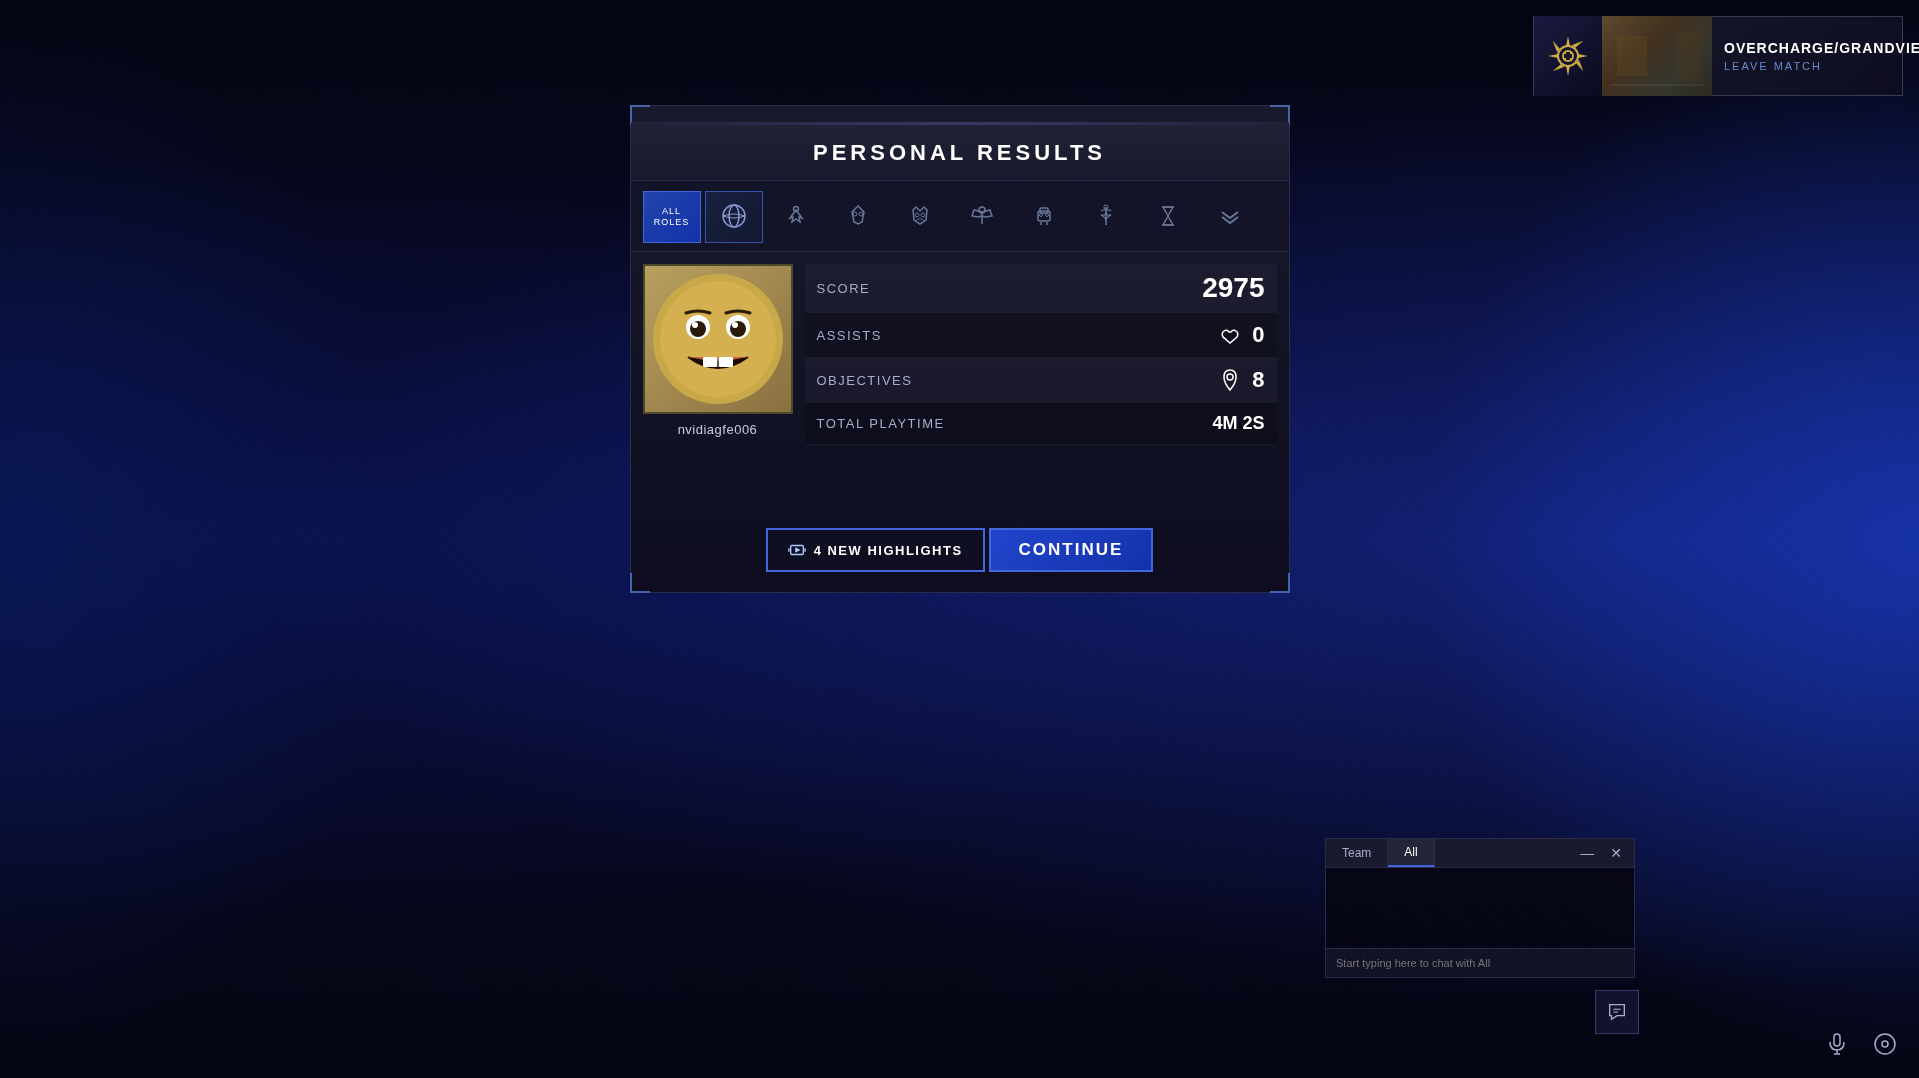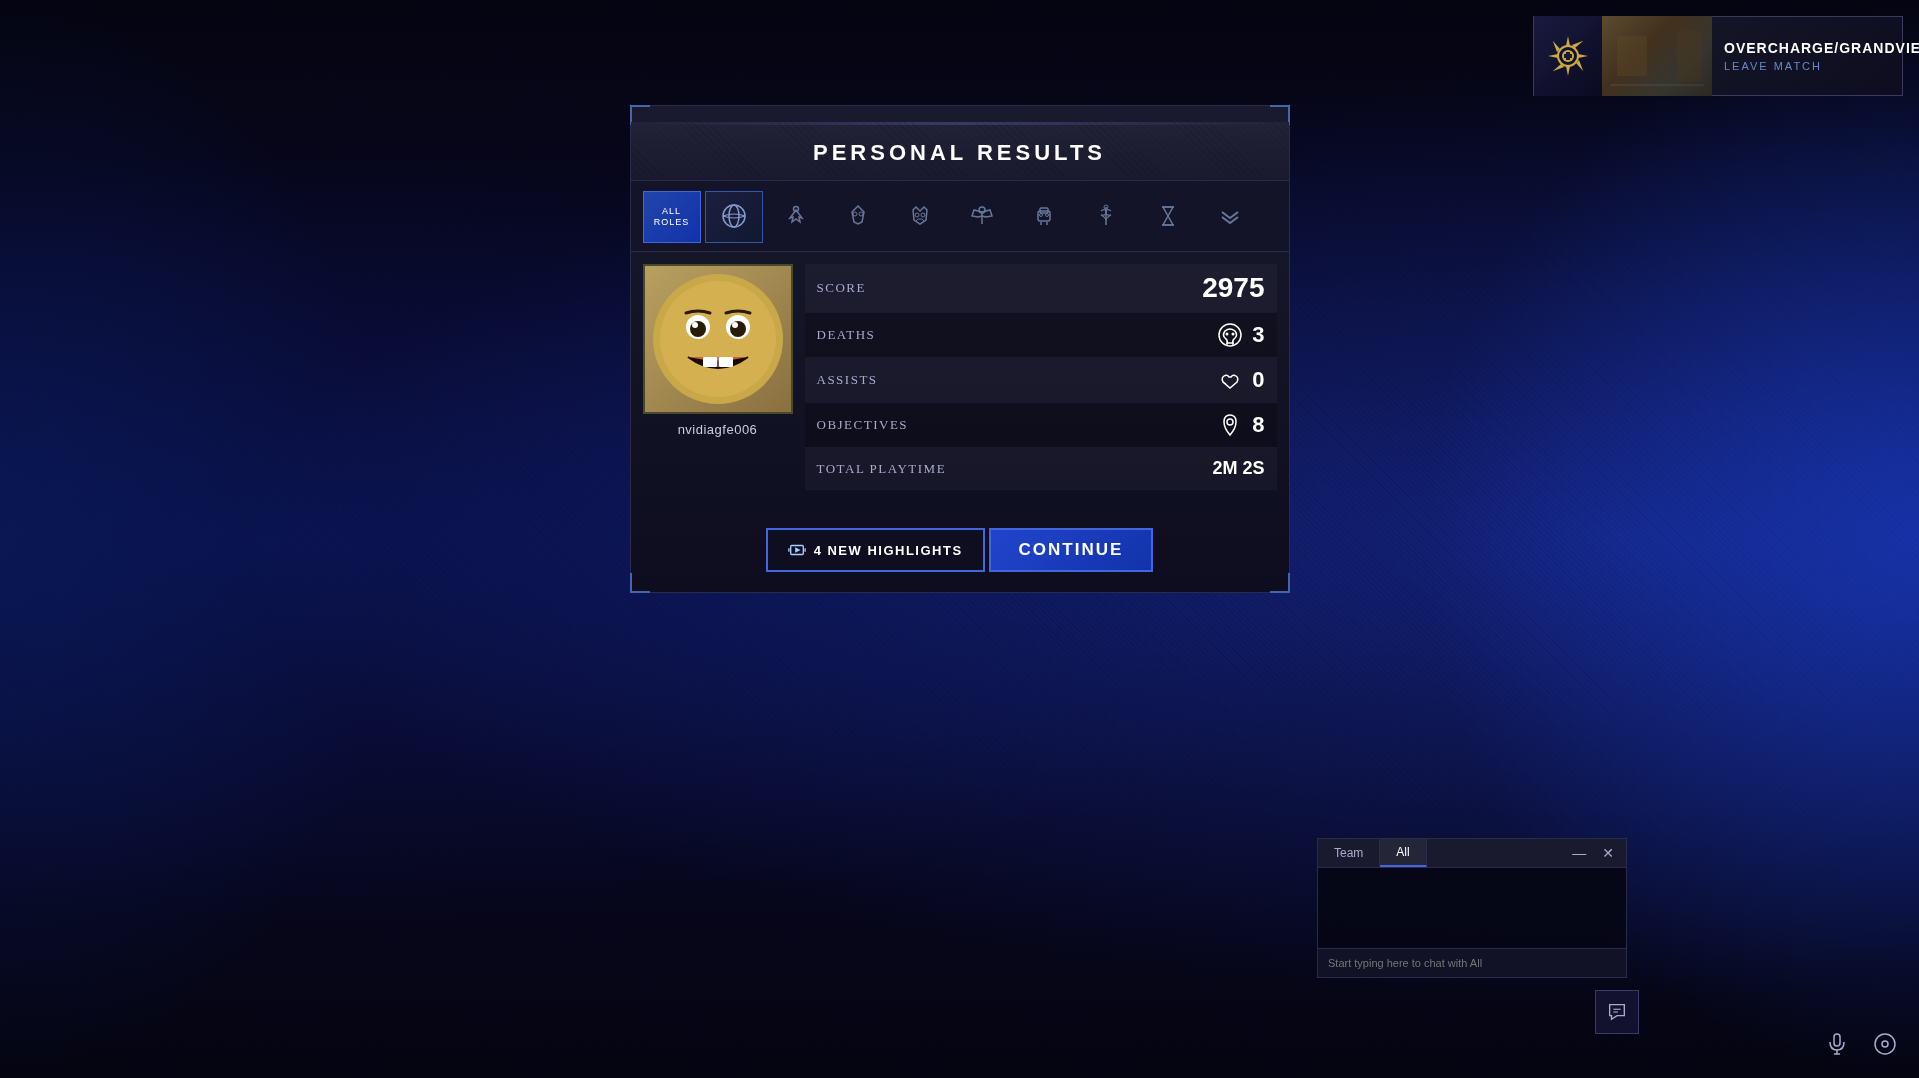--- a/index.html
+++ b/index.html
@@ -272,21 +272,20 @@
     .stat-row:nth-child(even) {
       background: rgba(0,0,0,0.2);
     }
 
     .stat-label {
       color: #aaaacc;
       font-size: 13px;
       letter-spacing: 1.5px;
       text-transform: uppercase;
       font-weight: 500;
-      font-family: Liberation Serif, serif;
     }
 
     .stat-value {
       color: #ffffff;
       font-size: 22px;
       font-weight: bold;
       display: flex;
       align-items: center;
       gap: 8px;
       margin-left: 45px;
@@ -344,21 +343,21 @@
       letter-spacing: 2px;
       text-transform: uppercase;
       cursor: pointer;
       min-width: 140px;
     }
 
     
     .chat-panel {
       position: absolute;
       bottom: 100px;
-      right: 292px;
+      right: 284px;
       width: 310px;
       background: rgba(10, 10, 30, 0.9);
       border: 1px solid #2a2a4a;
     }
 
     .chat-header {
       display: flex;
       align-items: center;
       background: #1a1a2e;
       border-bottom: 1px solid #2a2a4a;
@@ -629,36 +628,20 @@
     </div>
 
     <div class="stats-table">
 
       <div class="stat-row">
         <span class="stat-label">SCORE</span>
         <span class="stat-value large">2975</span>
       </div>
 
 
-      <div class="stat-row">
-        <span class="stat-label">DEATHS</span>
-        <span class="stat-value">
-          <span class="stat-icon">
-            <svg viewBox="0 0 28 28" width="28" height="28" fill="none">
-              <circle cx="14" cy="14" r="11" stroke="#ffffff" stroke-width="1.5"></circle>
-              <path d="M9 10 Q14 6 19 10 Q22 14 19 17 Q16 19 17 22 L11 22 Q12 19 9 17 Q6 14 9 10 Z" stroke="#ffffff" stroke-width="1.5" fill="none"></path>
-              <circle cx="11" cy="13" r="1.5" fill="#ffffff"></circle>
-              <circle cx="17" cy="13" r="1.5" fill="#ffffff"></circle>
-              <line x1="11" y1="22" x2="11" y2="24" stroke="#ffffff" stroke-width="1.5"></line>
-              <line x1="17" y1="22" x2="17" y2="24" stroke="#ffffff" stroke-width="1.5"></line>
-            </svg>
-          </span>
-          <span>3</span>
-        </span>
-      </div>
 
       <div class="stat-row">
         <span class="stat-label">ASSISTS</span>
         <span class="stat-value">
           <span class="stat-icon">
             <svg viewBox="0 0 28 28" width="28" height="28" fill="none">
               <path d="M7 16 Q5 12 8 10 Q11 8 13 11 L15 11 Q17 8 20 10 Q23 12 21 16 L14 22 Z" stroke="#ffffff" stroke-width="1.5" fill="none"></path>
               <path d="M7 16 L10 18" stroke="#ffffff" stroke-width="1.2"></path>
             </svg>
           </span>
@@ -675,21 +658,21 @@
               <circle cx="14" cy="11" r="3" stroke="#ffffff" stroke-width="1.5" fill="none"></circle>
             </svg>
           </span>
           <span>8</span>
         </span>
       </div>
 
 
       <div class="stat-row flat">
         <span class="stat-label">TOTAL PLAYTIME</span>
-        <span class="stat-value">2M 2S</span>
+        <span class="stat-value">4M 2S</span>
       </div>
 
     </div>
   </div>
 
   <div class="buttons-row">
     <button class="btn-highlights">
       <svg viewBox="0 0 20 20" width="18" height="18" fill="none">
         <rect x="3" y="5" width="14" height="10" rx="1" stroke="#aaccff" stroke-width="1.5"></rect>
         <polygon points="8,7 8,13 14,10" fill="#aaccff"></polygon>

